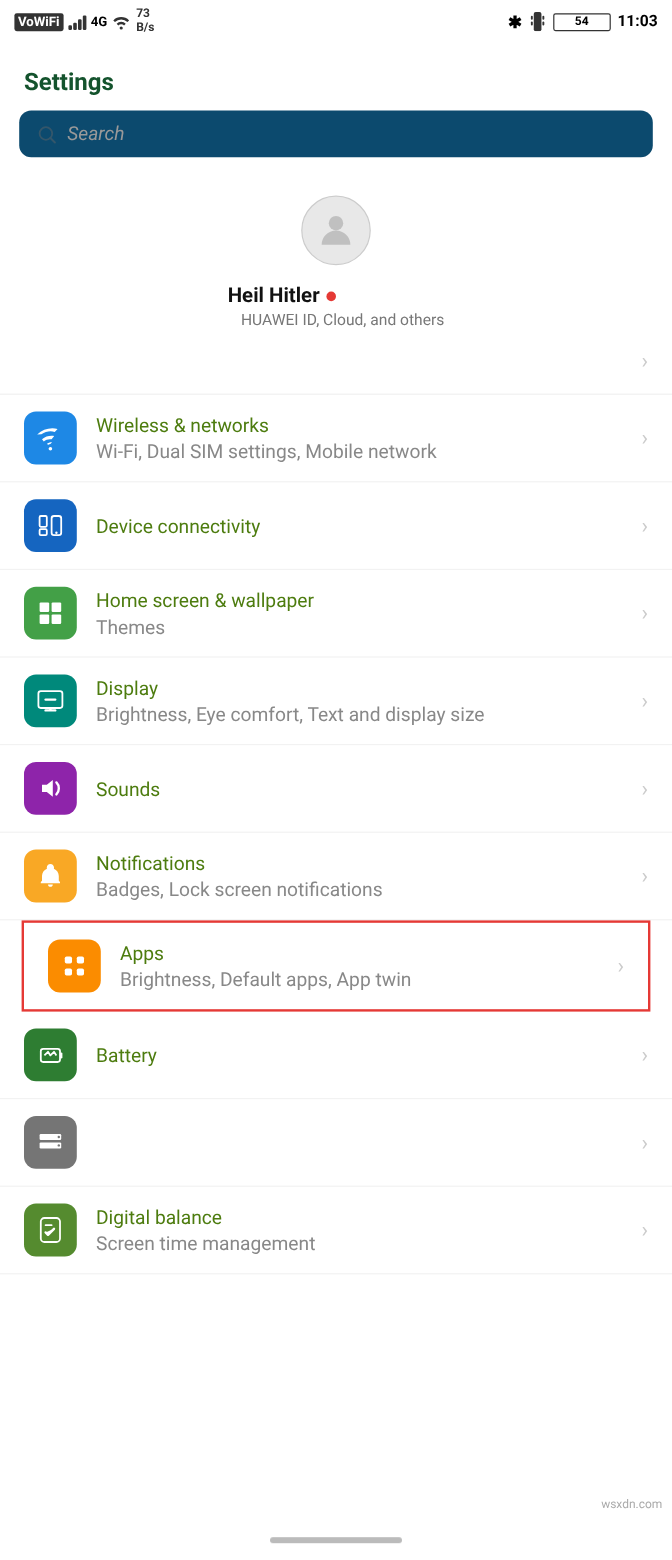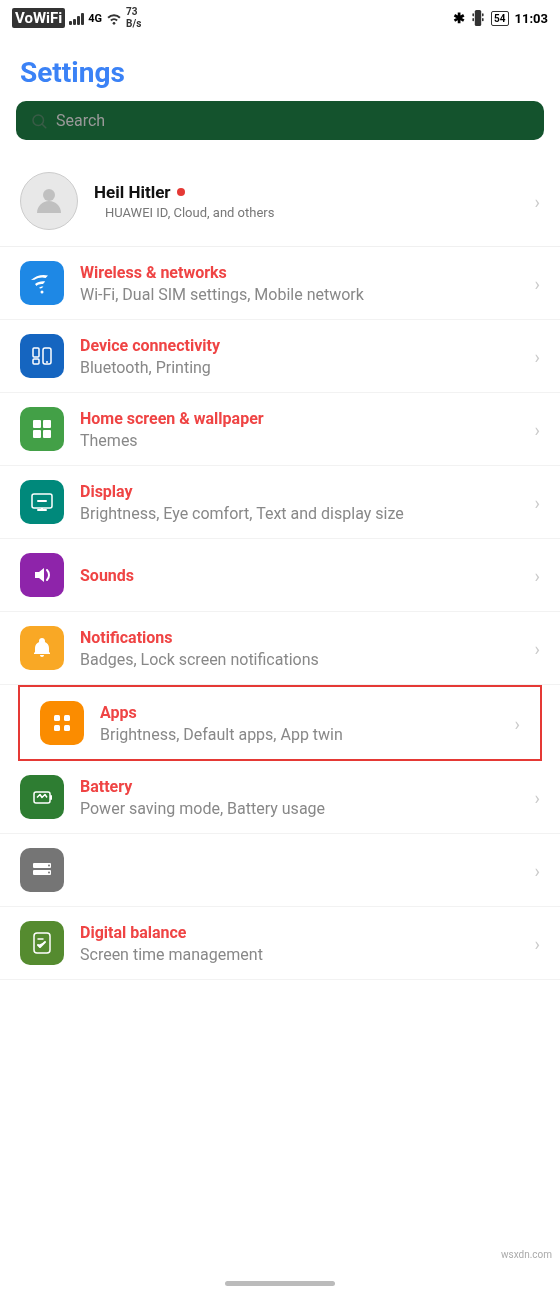--- a/index.html
+++ b/index.html
@@ -24,21 +24,21 @@
     .status-left {
       display: flex;
       align-items: center;
       gap: 4px;
       font-size: 11px;
       font-weight: 600;
     }
     .vowifi-badge {
       background: #333;
       color: #fff;
-      font-size: 15px;
+      font-size: 11px;
       font-weight: 700;
       padding: 1px 3px;
       border-radius: 2px;
     }
     .signal-bars {
       display: flex;
       align-items: flex-end;
       gap: 1px;
       height: 14px;
     }
@@ -58,64 +58,66 @@
       align-items: center;
       gap: 6px;
       font-size: 11px;
       font-weight: 600;
     }
     .battery-icon {
       display: inline-flex;
       align-items: flex-start;
       border: 1.5px solid #333;
       border-radius: 2px;
-      padding: 1px 2px;
+      padding: 1px 17px;
       font-size: 10px;
       font-weight: 700;
     }
     .time-text {
       font-size: 13px;
       font-weight: 700;
     }
 
     
     .page-title {
       padding: 20px 20px 12px 20px;
-      font-size: 28px;
-      font-weight: 700;
-      color: #3b82f6;
+      font-size: 20px;
+      font-weight: 700;
+      color: #14532d;
     }
 
     
     .search-bar {
       margin: 0 16px 16px 16px;
-      background: #14532d;
+      background: #0c4a6e;
       border-radius: 10px;
       display: flex;
       align-items: center;
       padding: 10px 14px;
       gap: 8px;
+      font-style: italic;
     }
     .search-icon-svg {
       width: 18px;
       height: 18px;
       opacity: 0.45;
     }
     .search-input-text {
       font-size: 16px;
       color: #999;
     }
 
     
     .profile-section {
       display: flex;
       align-items: center;
       padding: 16px 20px;
       gap: 16px;
       border-bottom: 1px solid #f0f0f0;
+      flex-direction: column;
     }
     .avatar-circle {
       width: 58px;
       height: 58px;
       border-radius: 50%;
       background: #e8e8e8;
       border: 1.5px solid #ccc;
       display: flex;
       align-items: center;
       justify-content: center;
@@ -183,22 +185,22 @@
       height: 24px;
     }
     .settings-text {
       display: flex;
       flex-direction: column;
       gap: 3px;
       flex: 1;
     }
     .settings-title {
       font-size: 16px;
-      font-weight: 700;
-      color: #ef4444;
+      font-weight: 400;
+      color: #4d7c0f;
     }
     .settings-subtitle {
       font-size: 16px;
       color: #888;
     }
     .chevron-right {
       color: #ccc;
       font-size: 18px;
       margin-left: auto;
     }
@@ -323,21 +325,20 @@
     <div class="settings-icon icon-blue-dark">
       <svg viewBox="0 0 24 24" fill="white">
         <rect x="3" y="4" width="6" height="9" rx="1" stroke="white" stroke-width="1.5" fill="none"></rect>
         <rect x="3" y="15" width="6" height="5" rx="1" stroke="white" stroke-width="1.5" fill="none"></rect>
         <rect x="13" y="4" width="8" height="16" rx="2" stroke="white" stroke-width="1.5" fill="none"></rect>
         <circle cx="17" cy="18" r="1" fill="white"></circle>
       </svg>
     </div>
     <div class="settings-text">
       <span class="settings-title">Device connectivity</span>
-      <span class="settings-subtitle">Bluetooth, Printing</span>
     </div>
     <span class="chevron-right">›</span>
   </li>
 
   <li class="settings-item">
     <div class="settings-icon icon-green">
       <svg viewBox="0 0 24 24" fill="white">
         <rect x="3" y="3" width="8" height="8" rx="1"></rect>
         <rect x="13" y="3" width="8" height="8" rx="1"></rect>
         <rect x="3" y="13" width="8" height="8" rx="1"></rect>
@@ -413,21 +414,20 @@
   <li class="settings-item">
     <div class="settings-icon icon-green-battery">
       <svg viewBox="0 0 24 24" fill="white">
         <rect x="4" y="7" width="16" height="11" rx="2" stroke="white" stroke-width="1.5" fill="none"></rect>
         <rect x="20" y="10" width="2" height="5" rx="1" fill="white"></rect>
         <path d="M7 12.5L10 9.5 12 12.5 15 9.5 17 12.5" stroke="white" stroke-width="1.5" fill="none" stroke-linejoin="round"></path>
       </svg>
     </div>
     <div class="settings-text">
       <span class="settings-title">Battery</span>
-      <span class="settings-subtitle">Power saving mode, Battery usage</span>
     </div>
     <span class="chevron-right">›</span>
   </li>
 
   <li class="settings-item">
     <div class="settings-icon icon-gray">
       <svg viewBox="0 0 24 24" fill="white">
         <rect x="3" y="5" width="18" height="5" rx="1"></rect>
         <rect x="3" y="12" width="18" height="5" rx="1"></rect>
         <circle cx="19" cy="7.5" r="1" fill="#777"></circle>

